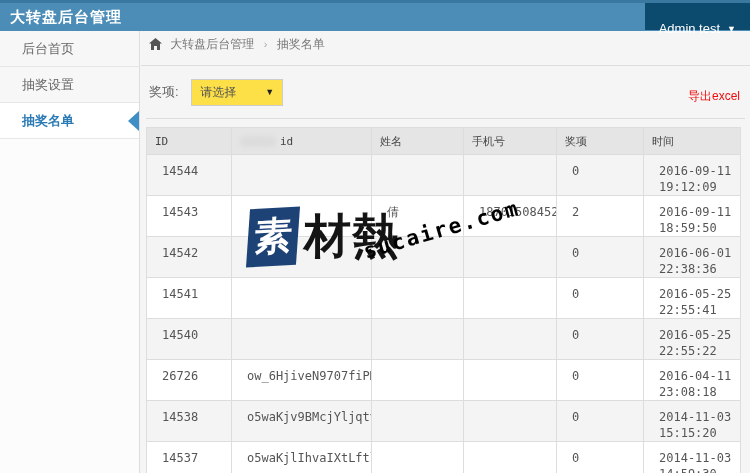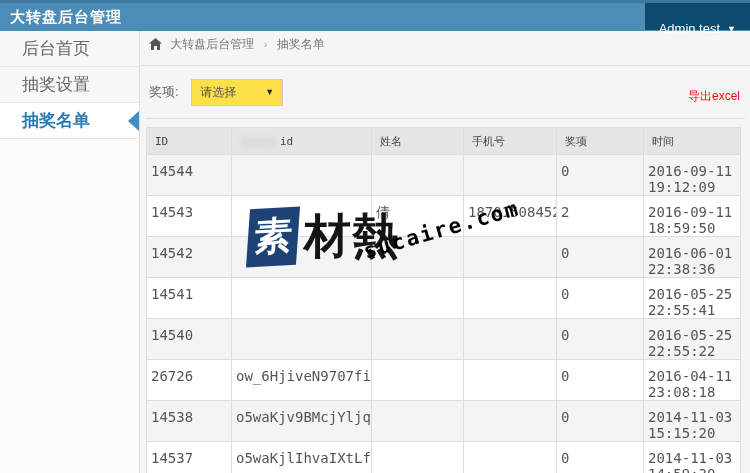--- a/index.html
+++ b/index.html
@@ -14,21 +14,21 @@
     line-height:27px; padding-left:10px; letter-spacing:1px; }
   .admin-box { position:absolute; right:0; top:0; height:27px; padding:12px 14px;
     background:#0c4a6e; color:#fff; font-size:13px; line-height:27px; cursor:pointer; }
   .admin-box .caret { display:inline-block; margin-left:7px; font-size:9px;
     vertical-align:1px; }
 
   
   .sidebar { position:absolute; left:0; top:31px; width:140px; height:442px;
     background:#fcfcfc; border-right:1px solid #ddd; }
   .side-item { position:relative; height:36px; line-height:36px; padding-left:22px;
-    font-size:17px; color:#666; border-bottom:1px solid #e7e7e7;
+    font-size:13px; color:#666; border-bottom:1px solid #e7e7e7;
     background:#f7f7f7; cursor:pointer; }
   .side-item.active { color:#2a7ab5; font-weight:bold; background:#fff; }
   .side-item.active .arrow { position:absolute; right:0; top:8px;
     width:0; height:0; border-top:10px solid transparent;
     border-bottom:10px solid transparent; border-right:11px solid #3e8fc6; }
 
   
   .content { position:absolute; left:141px; top:31px; width:609px; height:442px; }
   .breadcrumb { height:35px; line-height:27px; padding-left:8px;
     border-bottom:1px solid #ddd; font-size:12px; color:#777; }
@@ -47,21 +47,21 @@
     color:#f10b0b; text-decoration:none; cursor:pointer; }
   .hr-line { margin:12px 5px 0 5px; border-bottom:1px solid #ddd; }
 
   
   .tbl-wrap { margin:8px 10px 0 5px; }
   table { width:594px; border-collapse:collapse; table-layout:fixed;
     background:#fff; font-family:"DejaVu Sans Mono","DejaVu Sans",monospace; }
   table, th, td { border:1px solid #ddd; }
   th { height:27px; text-align:left; padding:0 8px; font-size:11px; color:#444;
     background:#e5e5e5; font-weight:normal; white-space:nowrap; overflow:hidden; }
-  td { height:40px; vertical-align:top; padding:8px 4px 0 4px; font-size:14px;
+  td { height:40px; vertical-align:top; padding:8px 4px 0 15px; font-size:12px;
     color:#555; white-space:nowrap; overflow:hidden; line-height:16px; }
   tbody tr:nth-child(odd) td { background:#f4f4f4; }
   tbody tr:nth-child(even) td { background:#fff; }
   .blur-pill { display:inline-block; width:36px; height:11px; border-radius:6px;
     background:#dcdcdc; filter:blur(2px); vertical-align:-2px; margin-right:4px; }
 
   
   .watermark { position:absolute; left:248px; top:200px; width:290px; height:90px;
     pointer-events:none; z-index:9; }
   .wm-logo { position:absolute; left:0; top:5px; display:flex; align-items:center; }

